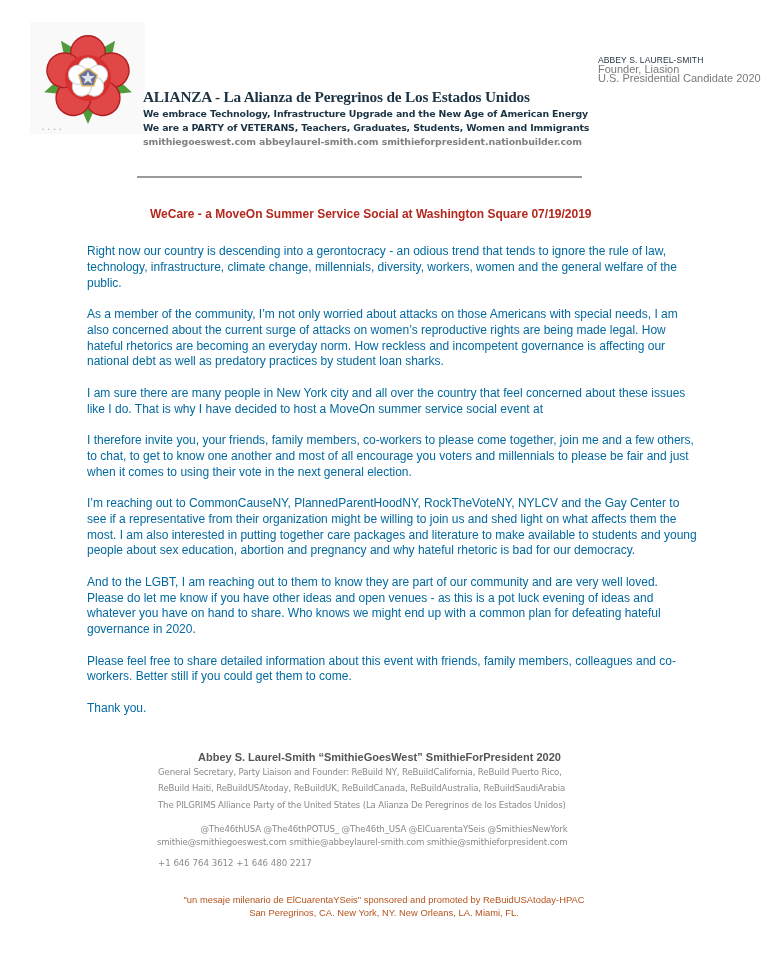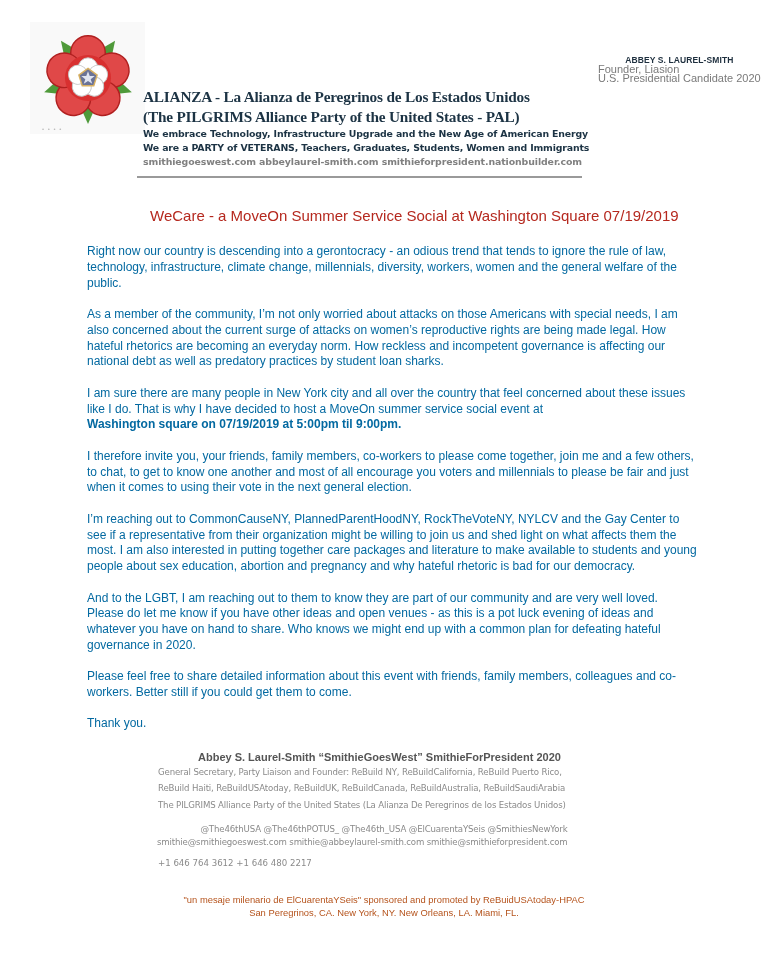--- a/index.html
+++ b/index.html
@@ -1,28 +1,28 @@
 <!DOCTYPE html>
 <html><head>
 <meta charset="utf-8">
 <style>
   html, body { margin: 0; padding: 0; background: #ffffff; }
   body { width: 768px; height: 973px; position: relative; overflow: hidden; font-family: "Liberation Sans", sans-serif; color: #1a1a1a; }
   .logo { position: absolute; left: 30px; top: 22px; width: 115px; height: 112px; background: #f9f9f9; }
   .logo svg { position: absolute; left: 10px; top: 8px; }
   .logo-dots { position: absolute; left: 12px; top: 104px; font-size: 6px; color: #bbb; letter-spacing: 1px; }
   .candidate { position: absolute; left: 598px; top: 55px; }
-  .candidate .name { font-weight: bold; font-size: 8.5px; color: #1e2f3e; letter-spacing: 0.1px; text-align: center; }
+  .candidate .name { font-weight: normal; font-size: 8.5px; color: #1e2f3e; letter-spacing: 0.1px; }
   .candidate .sub { font-size: 11px; color: #7a7a7a; line-height: 9px; }
   .org { position: absolute; left: 143px; top: 87px; }
   .org .t1, .org .t2 { font-family: Liberation Serif, serif; font-weight: bold; font-size: 15.3px; color: #1c3344; line-height: 20px; white-space: nowrap; letter-spacing: -0.2px; }
   .org .tag { font-family: "DejaVu Sans", sans-serif; font-weight: bold; font-size: 9.4px; color: #1c3344; line-height: 14px; white-space: nowrap; letter-spacing: -0.15px; }
   .org .links { font-family: "DejaVu Sans", sans-serif; font-weight: bold; font-size: 9.4px; color: #808080; line-height: 14px; white-space: nowrap; letter-spacing: -0.1px; }
   .rule { position: absolute; left: 137px; top: 176px; width: 445px; height: 2px; background: #9a9a9a; }
-  .headline { position: absolute; left: 150px; top: 207px; font-weight: normal; font-size: 15px; color: #b5281e; white-space: nowrap; }
+  .headline { position: absolute; left: 150px; top: 207px; font-weight: bold; font-size: 12px; color: #b5281e; white-space: nowrap; }
   .body { position: absolute; left: 87px; top: 244px; width: 610px; font-size: 12px; line-height: 15.8px; color: #0369a1; }
   .body p { margin: 0 0 15.6px 0; }
   .body b { font-weight: bold; }
   .sig { position: absolute; left: 158px; top: 751px; }
   .sig .name { font-weight: bold; font-size: 11px; color: #555; white-space: nowrap; margin-left: 40px; }
   .sig .role { font-family: "DejaVu Sans", sans-serif; font-size: 8.6px; color: #8a8a8a; line-height: 15.5px; white-space: nowrap; letter-spacing: -0.15px; margin-top: 2px; }
   .contacts { position: absolute; left: 157px; top: 823px; font-family: "DejaVu Sans", sans-serif; font-size: 8.6px; color: #8a8a8a; line-height: 13px; white-space: nowrap; letter-spacing: -0.15px; text-align: right; }
   .phones { position: absolute; left: 158px; top: 858px; font-family: "DejaVu Sans", sans-serif; font-size: 8.6px; color: #8a8a8a; white-space: nowrap; }
   .footer { position: absolute; left: 0; width: 768px; top: 893px; text-align: center; font-size: 9.4px; color: #b5531c; line-height: 13px; }
 </style>
@@ -60,34 +60,33 @@
 </div>
 
 <div class="candidate">
   <div class="name">ABBEY S. LAUREL-SMITH</div>
   <div class="sub">Founder, Liasion</div>
   <div class="sub">U.S. Presidential Candidate 2020</div>
 </div>
 
 <div class="org">
   <div class="t1">ALIANZA - La Alianza de Peregrinos de Los Estados Unidos</div>
-  <div class="t2">(The PILGRIMS Alliance Party of the United States - PAL)</div>
   <div class="tag">We embrace Technology, Infrastructure Upgrade and the New Age of American Energy</div>
   <div class="tag">We are a PARTY of VETERANS, Teachers, Graduates, Students, Women and Immigrants</div>
   <div class="links">smithiegoeswest.com  abbeylaurel-smith.com  smithieforpresident.nationbuilder.com</div>
 </div>
 
 <div class="rule"></div>
 
 <div class="headline">WeCare - a MoveOn Summer Service Social at Washington Square 07/19/2019</div>
 
 <div class="body">
   <p>Right now our country is descending into a gerontocracy - an odious trend that tends to ignore the rule of law, technology, infrastructure, climate change, millennials, diversity, workers, women and the general welfare of the public.</p>
   <p>As a member of the community, I’m not only worried about attacks on those Americans with special needs, I am also concerned about the current surge of attacks on women’s reproductive rights are being made legal. How hateful rhetorics are becoming an everyday norm. How reckless and incompetent governance is affecting our national debt as well as predatory practices by student loan sharks.</p>
-  <p><span>I am sure there are many people in New York city and all over the country that feel concerned about these issues like I do. That is why I have decided to host a MoveOn summer service social event at </span><br><b>Washington square on 07/19/2019 at 5:00pm til 9:00pm.</b></p>
+  <p><span>I am sure there are many people in New York city and all over the country that feel concerned about these issues like I do. That is why I have decided to host a MoveOn summer service social event at </span><br></p>
   <p>I therefore invite you, your friends, family members, co-workers to please come together, join me and a few others, to chat, to get to know one another and most of all encourage you voters and millennials to please be fair and just when it comes to using their vote in the next general election.</p>
   <p>I’m reaching out to CommonCauseNY, PlannedParentHoodNY, RockTheVoteNY, NYLCV and the Gay Center to see if a representative from their organization might be willing to join us and shed light on what affects them the most. I am also interested in putting together care packages and literature to make available to students and young people about sex education, abortion and pregnancy and why hateful rhetoric is bad for our democracy.</p>
   <p>And to the LGBT, I am reaching out to them to know they are part of our community and are very well loved. Please do let me know if you have other ideas and open venues - as this is a pot luck evening of ideas and whatever you have on hand to share. Who knows we might end up with a common plan for defeating hateful governance in 2020.</p>
   <p>Please feel free to share detailed information about this event with friends, family members, colleagues and co-workers. Better still if you could get them to come.</p>
   <p>Thank you.</p>
 </div>
 
 <div class="sig">
   <div class="name">Abbey S. Laurel-Smith “SmithieGoesWest” SmithieForPresident 2020</div>
   <div class="role">General Secretary, Party Liaison and Founder: ReBuild NY, ReBuildCalifornia, ReBuild Puerto Rico,</div>

